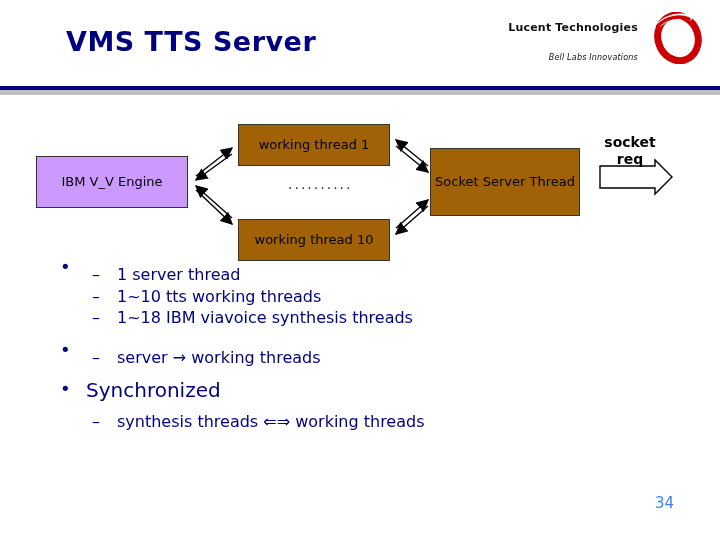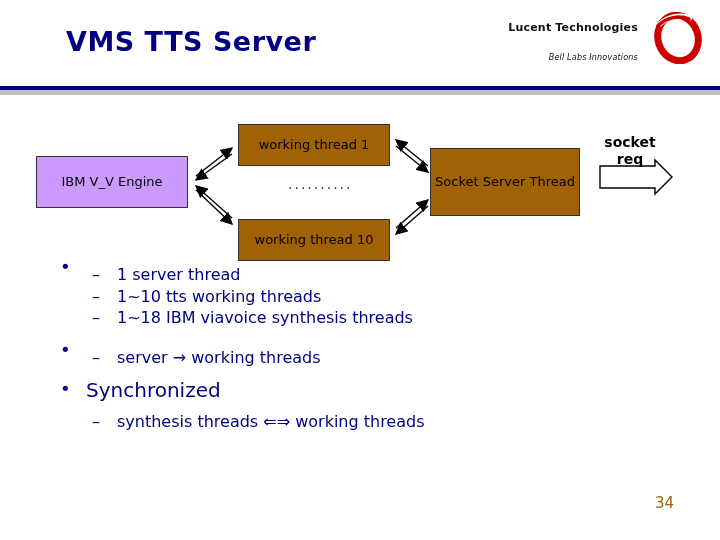--- a/index.html
+++ b/index.html
@@ -208,21 +208,21 @@
   }
   .sp-a { height: 8px; }
   .sp-b { height: 10px; }
 
   
   .page-num {
     position: absolute;
     right: 46px;
     bottom: 28px;
     font-size: 15px;
-    color: #a16207;
+    color: #3b82f6;
   }
 </style>
 </head>
 <body>
 
 <div class="slide-title">VMS TTS Server</div>
 
 <div class="logo-wrap">
   <div class="logo-text">
     <div class="l1">Lucent Technologies</div>

